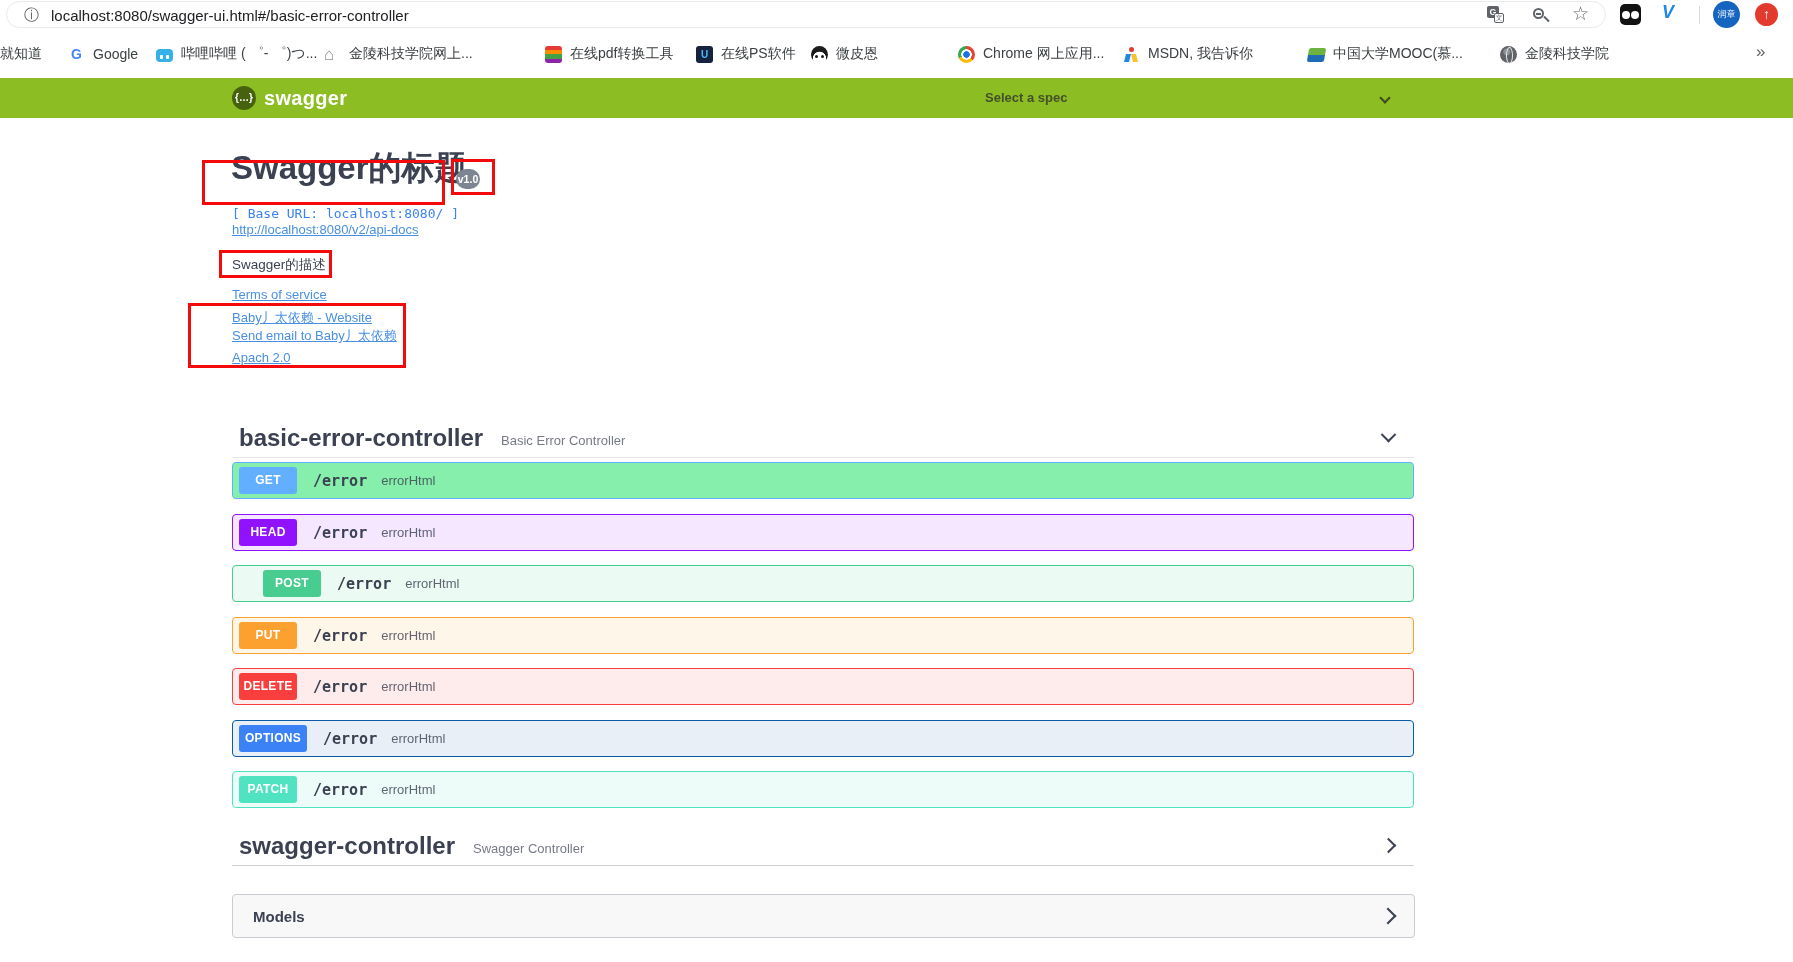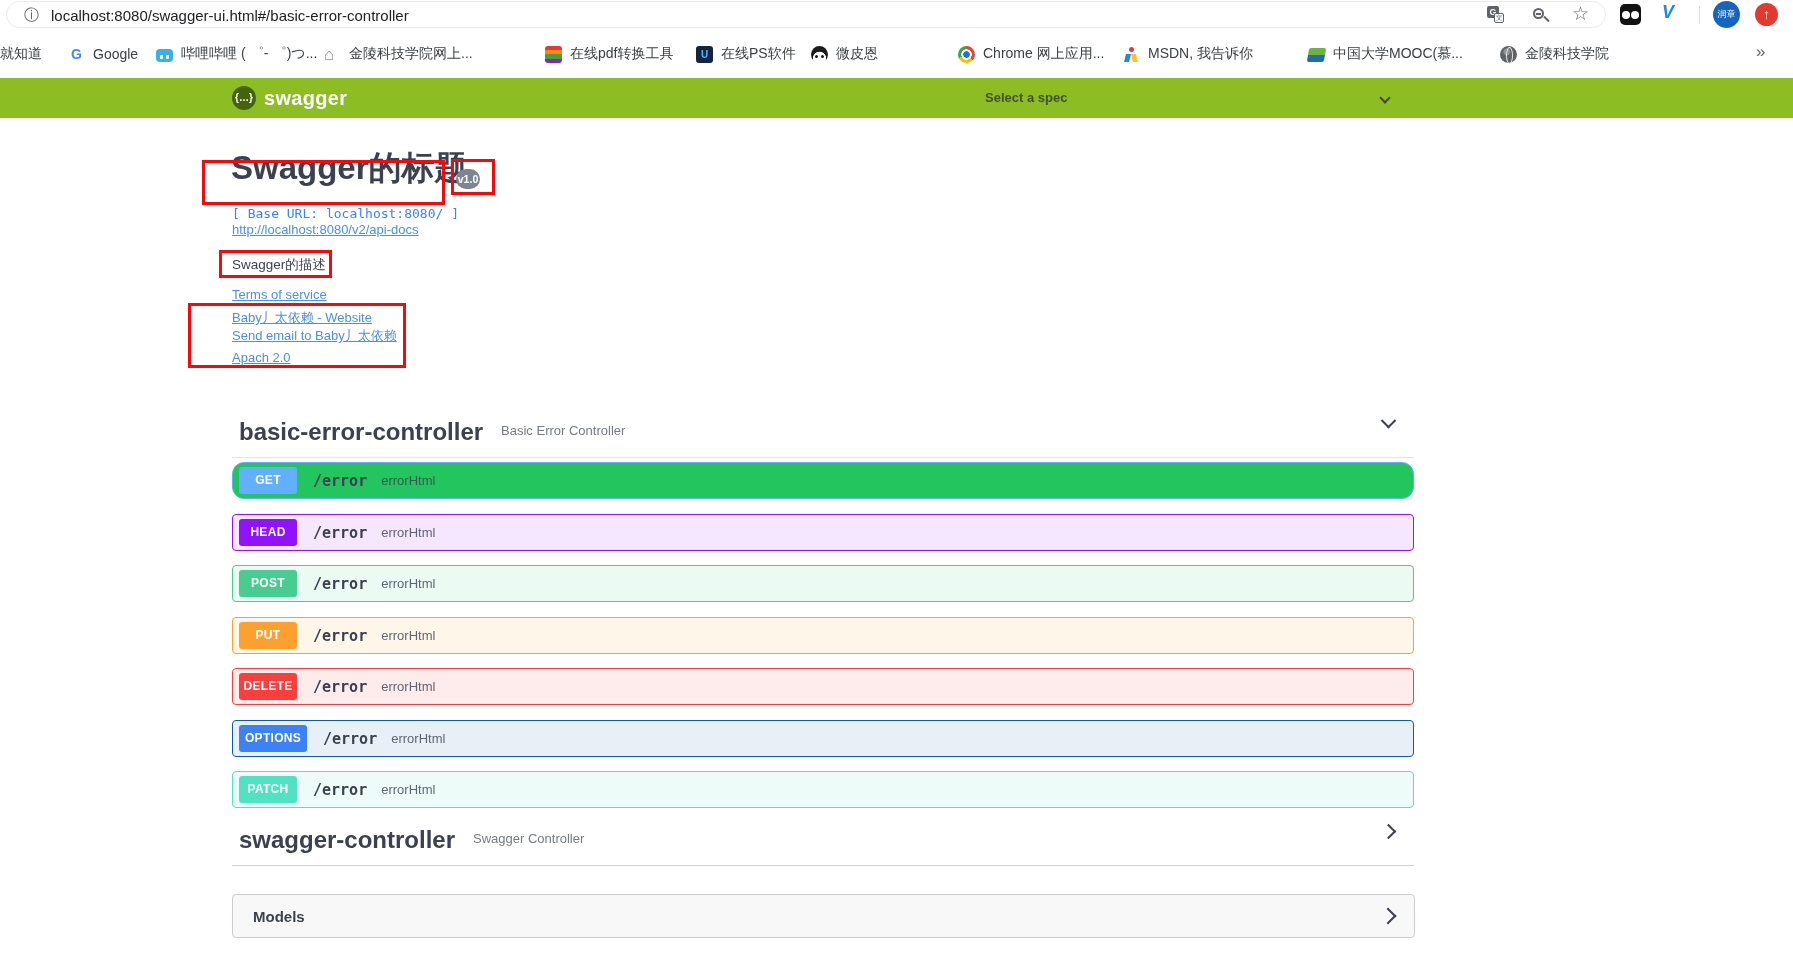--- a/index.html
+++ b/index.html
@@ -92,38 +92,38 @@
   .email-link { position:absolute; left:232px; top:327px; }
   .license-link { position:absolute; left:232px; top:350px;text-align:right; }
 
   .redbox { position:absolute; border:3px solid #f40a0a; pointer-events:none; z-index:5; }
   .rb-title { left:202px; top:160px; width:243px; height:45px; }
   .rb-version { left:451px; top:159px; width:44px; height:36px; }
   .rb-desc { left:219px; top:250px; width:113px; height:28px; }
   .rb-links { left:188px; top:303px; width:218px; height:65px; }
 
   
-  .tag-row { position:absolute; left:232px; width:1182px; height:40px; display:flex; 
+  .tag-row { position:absolute; left:232px; width:1182px; height:40px; display:flex; align-items:center;
              border-bottom:1px solid rgba(59,65,81,.14); cursor:pointer; }
   .tag-name { font-size:24px; font-weight:bold; color:#3b4151; margin-left:7px; }
   .tag-desc { font-size:13px; color:#3b4151; opacity:.7; margin-left:18px; margin-top:5px; }
   .chev { width:11px; height:11px; border-right:2px solid #3b4151; border-bottom:2px solid #3b4151; margin-left:auto; margin-right:20px; }
   .chev-down { transform:rotate(45deg) translate(-2px,-2px); }
   .chev-right { transform:rotate(-45deg); }
 
   .op { position:absolute; left:232px; width:1182px; height:37px; border:1px solid; border-radius:4px;
         display:flex; align-items:center; cursor:pointer; }
   .badge { width:58px; height:27px; margin-left:6px; border-radius:3px; color:#fff;
            font-size:12px; font-weight:bold; text-align:center; line-height:27px; letter-spacing:.3px; flex:0 0 auto; }
   .op-path { margin-left:16px; font-family:"DejaVu Sans Mono","Liberation Mono",monospace;
              font-size:15px; font-weight:bold; color:#3b4151; }
   .op-name { margin-left:14px; font-size:13px; color:#3b4151; opacity:.8; }
-  .op.get     { background:#22c55e; border-color:#61affe;border-radius:12px; } .op.get .badge { background:#61affe; }
+  .op.get     { background:#86efac; border-color:#61affe; } .op.get .badge { background:#61affe; }
   .op.head    { background:#f4e7ff; border-color:#9012fe; } .op.head .badge { background:#9012fe; }
-  .op.post    { background:#ecfaf4; border-color:#49cc90; } .op.post .badge { background:#49cc90; }
+  .op.post    { background:#ecfaf4; border-color:#49cc90;padding-left:24px; } .op.post .badge { background:#49cc90; }
   .op.put     { background:#fff6ea; border-color:#fca130; } .op.put .badge { background:#fca130; }
   .op.delete  { background:#feebeb; border-color:#f93e3e; } .op.delete .badge { background:#f93e3e; }
   .op.options { background:#e9eff7; border-color:#0d5aa7; } .op.options .badge { background:#3b82f6; width:68px; }
   .op.patch   { background:#edfcf9; border-color:#50e3c2; } .op.patch .badge { background:#50e3c2; }
 
   
   .models { position:absolute; left:232px; top:894px; width:1183px; height:44px; background:#f8f8f8;
             border:1px solid #c9ccd1; border-radius:4px; display:flex; align-items:center; cursor:pointer; }
   .models-title { margin-left:20px; font-size:15px; font-weight:bold; color:#3b4151; }
   .models .chev { width:12px; height:12px; }

